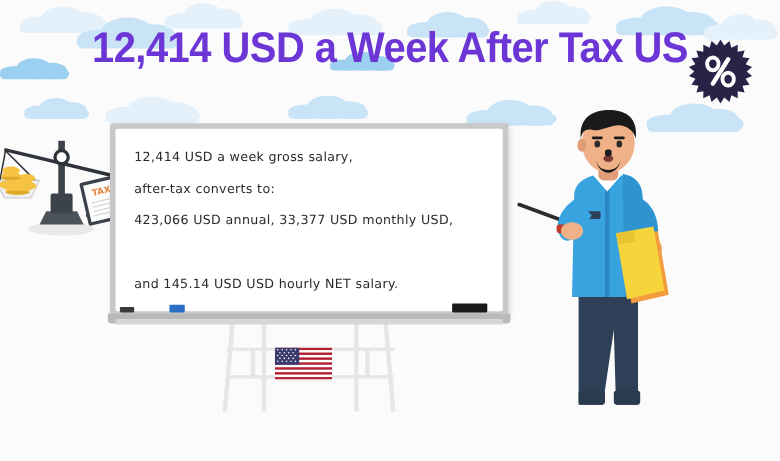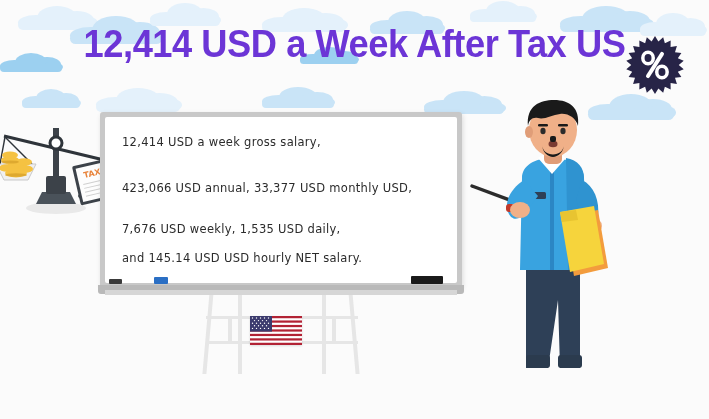--- a/index.html
+++ b/index.html
@@ -393,22 +393,22 @@
           <circle cx="14.5" cy="12.4" r="0.7"></circle>
         <circle cx="18.5" cy="12.4" r="0.7"></circle>
       </g>
     </svg>
   </div>
 
   <div id="board-wrap">
     <div id="board-frame">
       <div id="board-face">
         <div class="board-line" style="top:18px;">12,414 USD a week gross salary,</div>
-        <div class="board-line" style="top:64px;">423,066 USD annual, 33,377 USD monthly USD,</div>
-        <div class="board-line" style="top:105px;">7,676 USD weekly, 1,535 USD daily,</div>
+        <div class="board-line" style="top:47px;">after-tax converts to:</div>
+        <div class="board-line" style="top:76px;">423,066 USD annual, 33,377 USD monthly USD,</div>
         <div class="board-line" style="top:134px;">and 145.14 USD USD hourly NET salary.</div>
       </div>
     </div>
     <div id="board-tray"></div>
     <div id="board-tray-lip"></div>
     <div class="marker" style="left:9px;  top:167px; width:13px; height:5px; background:#3a3a3a;"></div>
     <div class="marker" style="left:54px; top:165px; width:14px; height:7px; background:#2b6fc4;"></div>
     <div class="marker" style="left:311px;top:164px; width:32px; height:8px; background:#1a1a1a;"></div>
   </div>
 

